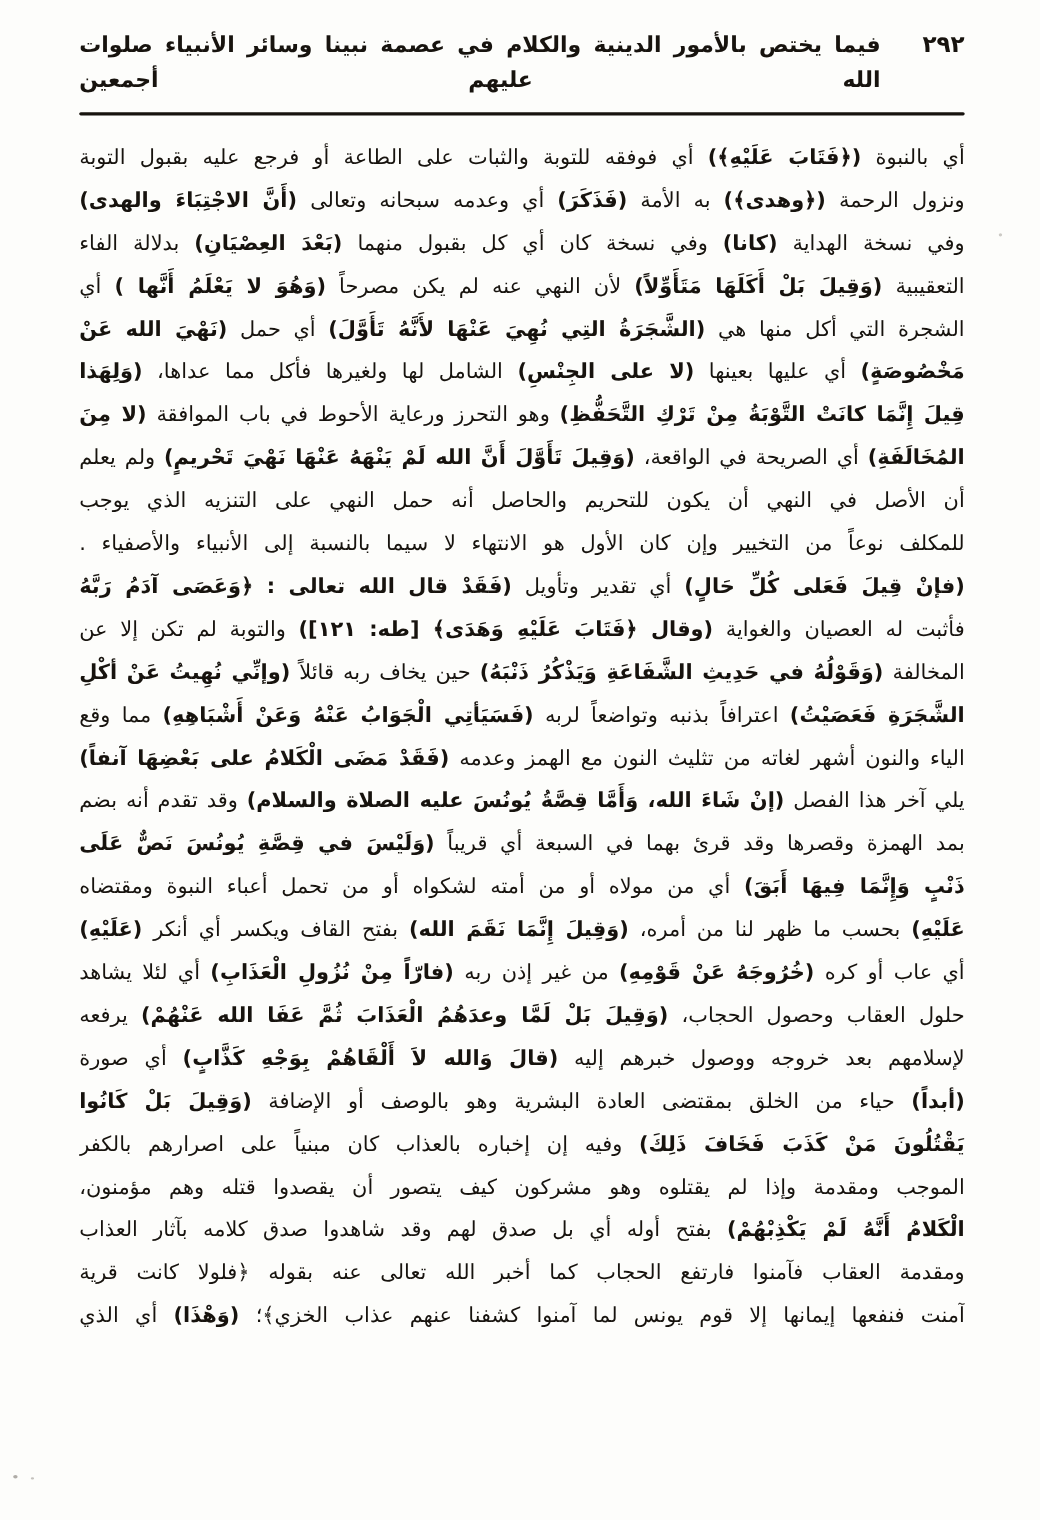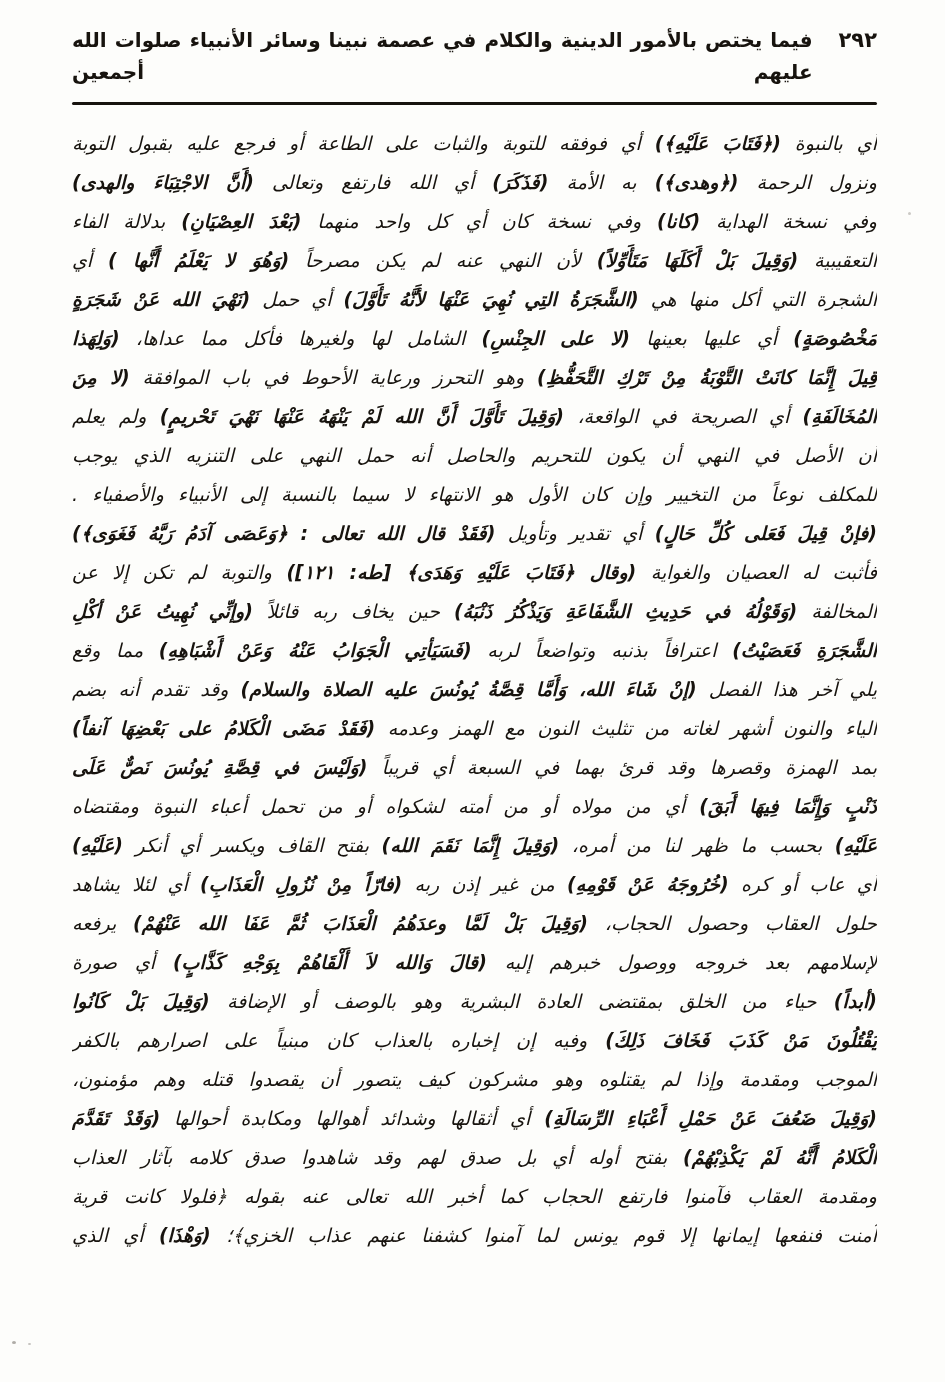--- a/index.html
+++ b/index.html
@@ -24,37 +24,37 @@
     gap:26px;
     margin:24px 68px 0 72px;
     font-weight:700;
     font-size:20px;
     line-height:32px;
   }
   .pagenum{
     font-size:21px;
     letter-spacing:1px;
     white-space:nowrap;
+    margin-left:12px;
   }
   .htitle{
     flex:1;
     text-align:justify;
     text-align-last:justify;
   }
   .rule{
     margin:14px 68px 0 72px;
     height:3px;
     background:var(--ink);
     border-radius:2px;
   }
   .textblock{
     margin:19px 68px 0 72px;
     direction:rtl;
     font-size:19px;
-    font-style:italic;
   }
   .line{
     text-align:justify;
     text-align-last:justify;
     line-height:39px;
     height:39px;
     overflow:hidden;
     word-spacing:1.5px;
   }
   .line b{font-weight:700;}
@@ -74,45 +74,44 @@
 
   <div class="header">
     <span class="pagenum">٢٩٢</span>
     <span class="htitle">فيما يختص بالأمور الدينية والكلام في عصمة نبينا وسائر الأنبياء صلوات الله عليهم أجمعين</span>
   </div>
 
   <div class="rule"></div>
 
   <div class="textblock">
       <div class="line"><span>أي بالنبوة </span><b>(﴿فَتَابَ عَلَيْهِ﴾)</b><span> أي فوفقه للتوبة والثبات على الطاعة أو فرجع عليه بقبول التوبة</span></div>
-      <div class="line"><span>ونزول الرحمة </span><b>(﴿وهدى﴾)</b><span> به الأمة </span><b>(فَذَكَرَ)</b><span> أي الله فارتفع وتعالى </span><b>(أَنَّ الاجْتِبَاءَ والهدى)</b></div>
-      <div class="line"><span>وفي نسخة الهداية </span><b>(كانا)</b><span> وفي نسخة كان أي كل واحد منهما </span><b>(بَعْدَ العِصْيَانِ)</b><span> بدلالة الفاء</span></div>
+      <div class="line"><span>ونزول الرحمة </span><b>(﴿وهدى﴾)</b><span> به الأمة </span><b>(فَذَكَرَ)</b><span> أي وعدمه سبحانه وتعالى </span><b>(أَنَّ الاجْتِبَاءَ والهدى)</b></div>
+      <div class="line"><span>وفي نسخة الهداية </span><b>(كانا)</b><span> وفي نسخة كان أي كل بقبول منهما </span><b>(بَعْدَ العِصْيَانِ)</b><span> بدلالة الفاء</span></div>
       <div class="line"><span>التعقيبية </span><b>(وَقِيلَ بَلْ أَكَلَهَا مَتَأَوِّلاً)</b><span> لأن النهي عنه لم يكن مصرحاً </span><b>(وَهُوَ لا يَعْلَمُ أَنَّها )</b><span> أي</span></div>
       <div class="line"><span>الشجرة التي أكل منها هي </span><b>(الشَّجَرَةُ التِي نُهِيَ عَنْهَا لأَنَّهُ تَأَوَّلَ)</b><span> أي حمل </span><b>(نَهْيَ الله عَنْ شَجَرَةٍ</b></div>
       <div class="line"><b>مَخْصُوصَةٍ)</b><span> أي عليها بعينها </span><b>(لا على الجِنْسِ)</b><span> الشامل لها ولغيرها فأكل مما عداها، </span><b>(وَلِهَذا</b></div>
       <div class="line"><b>قِيلَ إِنَّمَا كانَتْ التَّوْبَةُ مِنْ تَرْكِ التَّحَفُّظِ)</b><span> وهو التحرز ورعاية الأحوط في باب الموافقة </span><b>(لا مِنَ</b></div>
       <div class="line"><b>المُخَالَفَةِ)</b><span> أي الصريحة في الواقعة، </span><b>(وَقِيلَ تَأَوَّلَ أَنَّ الله لَمْ يَنْهَهُ عَنْهَا نَهْيَ تَحْريمٍ)</b><span> ولم يعلم</span></div>
       <div class="line"><span>أن الأصل في النهي أن يكون للتحريم والحاصل أنه حمل النهي على التنزيه الذي يوجب</span></div>
       <div class="line"><span>للمكلف نوعاً من التخيير وإن كان الأول هو الانتهاء لا سيما بالنسبة إلى الأنبياء والأصفياء .</span></div>
       <div class="line"><b>(فإنْ قِيلَ فَعَلى كُلِّ حَالٍ)</b><span> أي تقدير وتأويل </span><b>(فَقَدْ قال الله تعالى : ﴿وَعَصَى آدَمُ رَبَّهُ فَغَوَى﴾)</b></div>
       <div class="line"><span>فأثبت له العصيان والغواية </span><b>(وقال ﴿فَتَابَ عَلَيْهِ وَهَدَى﴾ [طه: ١٢١])</b><span> والتوبة لم تكن إلا عن</span></div>
       <div class="line"><span>المخالفة </span><b>(وَقَوْلُهُ في حَدِيثِ الشَّفَاعَةِ وَيَذْكُرُ ذَنْبَهُ)</b><span> حين يخاف ربه قائلاً </span><b>(وإنِّي نُهِيتُ عَنْ أكْلِ</b></div>
       <div class="line"><b>الشَّجَرَةِ فَعَصَيْتُ)</b><span> اعترافاً بذنبه وتواضعاً لربه </span><b>(فَسَيَأتِي الْجَوَابُ عَنْهُ وَعَنْ أَشْبَاهِهِ)</b><span> مما وقع</span></div>
+      <div class="line"><span>الياء والنون أشهر لغاته من تثليث النون مع الهمز وعدمه </span><b>(فَقَدْ مَضَى الْكَلامُ على بَعْضِهَا آنفاً)</b></div>
       <div class="line"><span>يلي آخر هذا الفصل </span><b>(إنْ شَاءَ الله، وَأَمَّا قِصَّةُ يُونُسَ عليه الصلاة والسلام)</b><span> وقد تقدم أنه بضم</span></div>
-      <div class="line"><span>الياء والنون أشهر لغاته من تثليث النون مع الهمز وعدمه </span><b>(فَقَدْ مَضَى الْكَلامُ على بَعْضِهَا آنفاً)</b></div>
       <div class="line"><span>بمد الهمزة وقصرها وقد قرئ بهما في السبعة أي قريباً </span><b>(وَلَيْسَ في قِصَّةِ يُونُسَ نَصٌّ عَلَى</b></div>
       <div class="line"><b>ذَنْبٍ وَإِنَّمَا فِيهَا أَبَقَ)</b><span> أي من مولاه أو من أمته لشكواه أو من تحمل أعباء النبوة ومقتضاه</span></div>
       <div class="line"><b>عَلَيْهِ)</b><span> بحسب ما ظهر لنا من أمره، </span><b>(وَقِيلَ إِنَّمَا نَقَمَ الله)</b><span> بفتح القاف ويكسر أي أنكر </span><b>(عَلَيْهِ)</b></div>
       <div class="line"><span>أي عاب أو كره </span><b>(خُرُوجَهُ عَنْ قَوْمِهِ)</b><span> من غير إذن ربه </span><b>(فارّاً مِنْ نُزُولِ الْعَذَابِ)</b><span> أي لئلا يشاهد</span></div>
       <div class="line"><span>حلول العقاب وحصول الحجاب، </span><b>(وَقِيلَ بَلْ لَمَّا وعدَهُمُ الْعَذَابَ ثُمَّ عَفَا الله عَنْهُمْ)</b><span> يرفعه</span></div>
       <div class="line"><span>لإسلامهم بعد خروجه ووصول خبرهم إليه </span><b>(قالَ وَالله لاَ أَلْقَاهُمْ بِوَجْهِ كَذَّابٍ)</b><span> أي صورة</span></div>
       <div class="line"><b>(أبداً)</b><span> حياء من الخلق بمقتضى العادة البشرية وهو بالوصف أو الإضافة </span><b>(وَقِيلَ بَلْ كَانُوا</b></div>
       <div class="line"><b>يَقْتُلُونَ مَنْ كَذَبَ فَخَافَ ذَلِكَ)</b><span> وفيه إن إخباره بالعذاب كان مبنياً على اصرارهم بالكفر</span></div>
       <div class="line"><span>الموجب ومقدمة وإذا لم يقتلوه وهو مشركون كيف يتصور أن يقصدوا قتله وهم مؤمنون،</span></div>
-      <div class="line"><b>(وَقِيلَ ضَعُفَ عَنْ حَمْلِ أَعْبَاءِ الرِّسَالَةِ)</b><span> أي أثقالها وشدائد أهوالها ومكابدة أحوالها </span><b>(وَقَدْ تَقَدَّمَ</b></div>
       <div class="line"><b>الْكَلامُ أَنَّهُ لَمْ يَكْذِبْهُمْ)</b><span> بفتح أوله أي بل صدق لهم وقد شاهدوا صدق كلامه بآثار العذاب</span></div>
       <div class="line"><span>ومقدمة العقاب فآمنوا فارتفع الحجاب كما أخبر الله تعالى عنه بقوله ﴿فلولا كانت قرية</span></div>
       <div class="line"><span>آمنت فنفعها إيمانها إلا قوم يونس لما آمنوا كشفنا عنهم عذاب الخزي﴾؛ </span><b>(وَهْذَا)</b><span> أي الذي</span></div>
     </div>
 
   <span class="speck speck-a"></span>
   <span class="speck speck-b"></span>
   <span class="speck speck-c"></span>
 </div>
 

